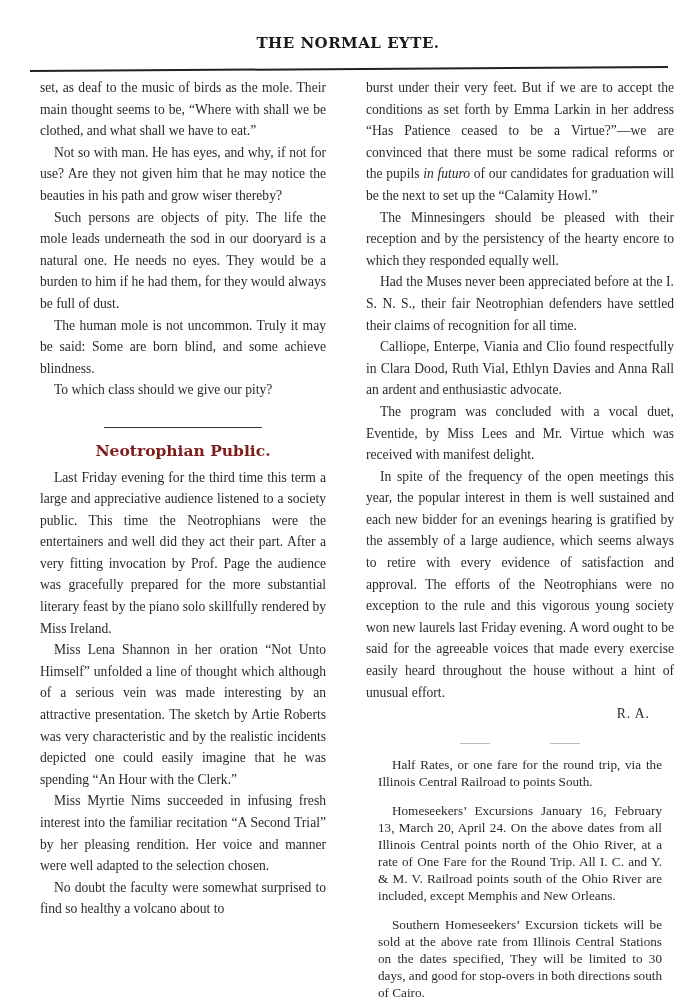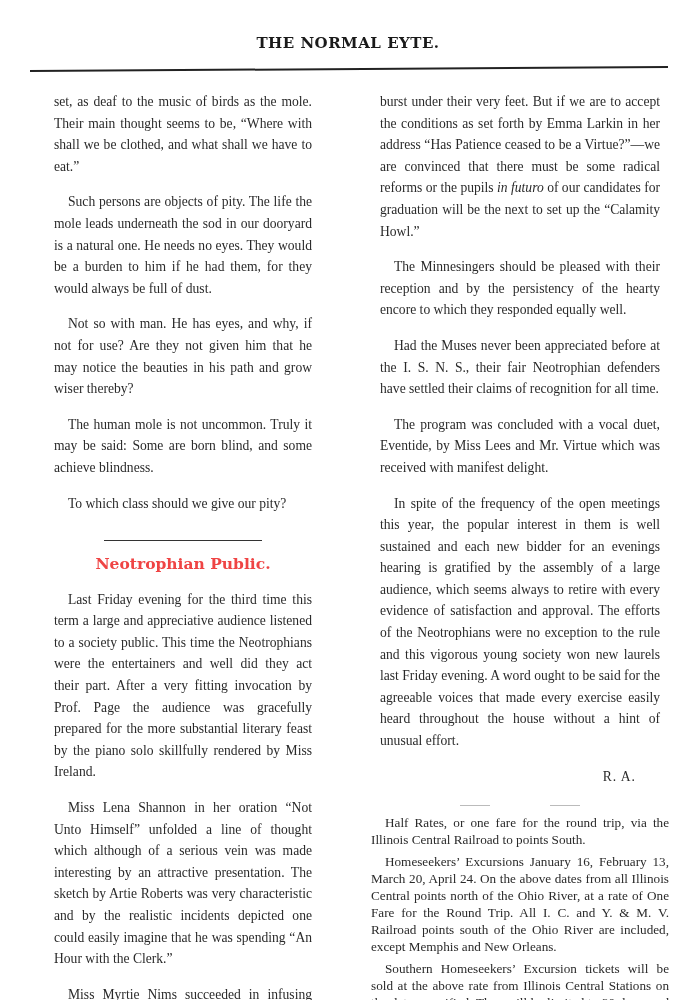--- a/index.html
+++ b/index.html
@@ -18,81 +18,82 @@
     position: absolute; top: 70px; left: 30px; width: 638px; height: 0;
     border-top: 2.5px solid #222; transform: rotate(-0.35deg); transform-origin: left;
   }
   .col {
     position: absolute; top: 77px;
     font-size: 13.6px; line-height: 21.6px;
     text-align: justify;
   }
   .col-left { left: 40px; width: 286px; }
   .col-right { left: 366px; width: 308px; }
-  .col p { margin: 14px; text-indent: 0; }
+  .col p { margin: 0; text-indent: 0; }
   .col p.indent { text-indent: 14px; }
   .signature {
     text-align: right; font-variant: small-caps; letter-spacing: 1px;
     padding-right: 10px; margin: 0;
   }
   .sep-rule {
     width: 158px; height: 0; border-top: 1px solid #333;
     margin: 26px auto 12px auto;
   }
   .article-title {
     text-align: center; font-weight: bold;
     font-family: "DejaVu Serif", "Liberation Serif", serif;
-    font-size: 15.5px; margin: 0 0 5px 0; color: #ef4444;
+    font-size: 15.5px; margin: 0 0 5px 0; color: #7f1d1d;
   }
   .faint-rule {
     display: flex; justify-content: center; gap: 60px; margin: 18px 0 8px 0;
   }
   .faint-rule span { display: block; width: 30px; border-top: 1px solid #bbb; }
   .ad-block { font-size: 13.2px; line-height: 17px; margin-top: 0; }
-  .ad-block p { margin: 5px; }
+  .ad-block p { margin: 12px; }
   .ad-sig {
     text-align: right; padding-right: 28px; letter-spacing: 0.5px;
     font-size: 12px; color: #222;
   }
   .ad-sig .sc { font-variant: small-caps; }
   em { font-style: italic; }
 </style>
 </head>
 <body>
 
 <div class="page-header">
   <span>THE NORMAL EYTE.</span>
 </div>
 <div class="header-rule"></div>
 
 <div class="col col-left">
   <div>
     <p>set, as deaf to the music of birds as the mole. Their main thought seems to be, “Where with shall we be clothed, and what shall we have to eat.”</p>
+    <p class="indent">Not so with man. He has eyes, and why, if not for use? Are they not given him that he may notice the beauties in his path and grow wiser thereby?</p>
     <p class="indent">Such persons are objects of pity. The life the mole leads underneath the sod in our dooryard is a natural one. He needs no eyes. They would be a burden to him if he had them, for they would always be full of dust.</p>
-    <p class="indent">Not so with man. He has eyes, and why, if not for use? Are they not given him that he may notice the beauties in his path and grow wiser thereby?</p>
     <p class="indent">The human mole is not uncommon. Truly it may be said: Some are born blind, and some achieve blindness.</p>
     <p class="indent">To which class should we give our pity?</p>
   </div>
 
   <div class="sep-rule"></div>
 
   <div>
     <h2 class="article-title">Neotrophian Public.</h2>
     <p class="indent">Last Friday evening for the third time this term a large and appreciative audience listened to a society public. This time the Neotrophians were the entertainers and well did they act their part. After a very fitting invocation by Prof. Page the audience was gracefully prepared for the more substantial literary feast by the piano solo skillfully rendered by Miss Ireland.</p>
     <p class="indent">Miss Lena Shannon in her oration “Not Unto Himself” unfolded a line of thought which although of a serious vein was made interesting by an attractive presentation. The sketch by Artie Roberts was very characteristic and by the realistic incidents depicted one could easily imagine that he was spending “An Hour with the Clerk.”</p>
     <p class="indent">Miss Myrtie Nims succeeded in infusing fresh interest into the familiar recitation “A Second Trial” by her pleasing rendition. Her voice and manner were well adapted to the selection chosen.</p>
     <p class="indent">No doubt the faculty were somewhat surprised to find so healthy a volcano about to</p>
   </div>
 </div>
 
 <div class="col col-right">
   <div>
     <p><span>burst under their very feet. But if we are to accept the conditions as set forth by Emma Larkin in her address “Has Patience ceased to be a Virtue?”—we are convinced that there must be some radical reforms or the pupils </span><em>in futuro</em><span> of our candidates for graduation will be the next to set up the “Calamity Howl.”</span></p>
     <p class="indent">The Minnesingers should be pleased with their reception and by the persistency of the hearty encore to which they responded equally well.</p>
     <p class="indent">Had the Muses never been appreciated before at the I. S. N. S., their fair Neotrophian defenders have settled their claims of recognition for all time.</p>
+    <p class="indent">Calliope, Enterpe, Viania and Clio found respectfully in Clara Dood, Ruth Vial, Ethlyn Davies and Anna Rall an ardent and enthusiastic advocate.</p>
     <p class="indent">The program was concluded with a vocal duet, Eventide, by Miss Lees and Mr. Virtue which was received with manifest delight.</p>
     <p class="indent">In spite of the frequency of the open meetings this year, the popular interest in them is well sustained and each new bidder for an evenings hearing is gratified by the assembly of a large audience, which seems always to retire with every evidence of satisfaction and approval. The efforts of the Neotrophians were no exception to the rule and this vigorous young society won new laurels last Friday evening. A word ought to be said for the agreeable voices that made every exercise easily heard throughout the house without a hint of unusual effort.</p>
     <p class="signature" style="font-variant: normal; padding-right: 24px;">R. A.</p>
   </div>
 
   <div class="faint-rule">
       <span></span>
       <span></span>
     </div>
 

